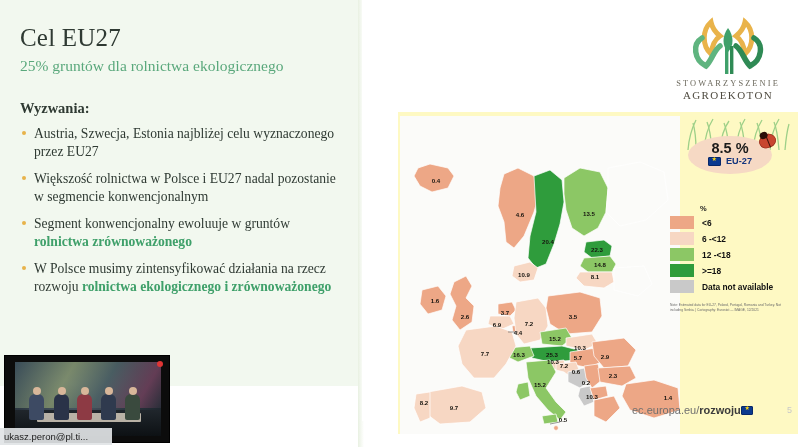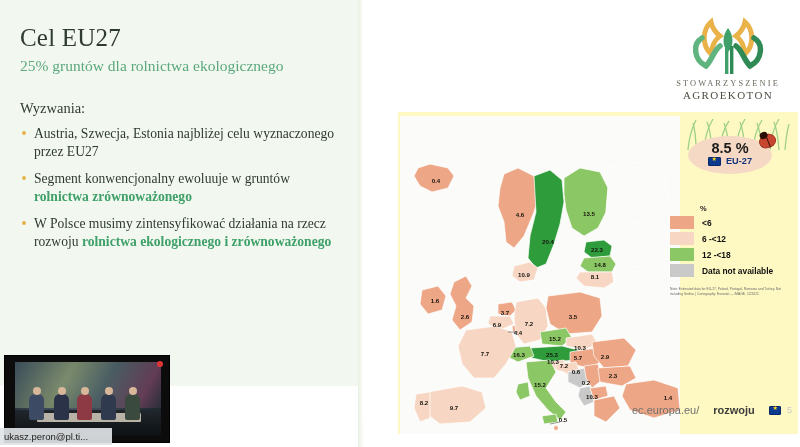--- a/index.html
+++ b/index.html
@@ -41,21 +41,21 @@
   .subtitle {
     position: absolute;
     left: 20px; top: 57px;
     font-size: 15.5px;
     color: #5aa87c;
   }
   .section-head {
     position: absolute;
     left: 20px; top: 100px;
     font-size: 14.5px;
-    font-weight: normal;
+    font-weight: bold;
     color: #2f3a33;
   }
 
   ul.bullets {
     position: absolute;
     left: 20px; top: 125px;
     width: 325px;
     list-style: none;
   }
   ul.bullets > li {
@@ -260,21 +260,21 @@
   }
   .legend-note {
     margin-top: 10px;
     font-family:"Liberation Sans", sans-serif;
     font-size: 3.3px; line-height: 1.5; color:#6a6a6a; width: 112px;
   }
 
   
   .eurostat {
     position: absolute; left: 234px; top: 292px;
-    display: flex; align-items: center; gap: 14px;
+    display: flex; align-items: center; gap: 0;
     font-family:"Liberation Sans", sans-serif;
     font-size: 11px; color: #6f6f6f;
   }
   .eurostat b { color:#3c3c3c; }
   .eurostat .eu-flag { width: 12px; height: 9px; }
 
   .page-no {
     position: absolute; right: 8px; bottom: 6px;
     font-family:"Liberation Sans", sans-serif;
     font-size: 9px; color: #c9c9c9;
@@ -294,20 +294,21 @@
 <body>
 
 <div id="slide">
 
   <div class="left-panel">
     <div class="title">Cel EU27</div>
     <div class="subtitle">25% gruntów dla rolnictwa ekologicznego</div>
     <div class="section-head">Wyzwania:</div>
     <ul class="bullets" id="bullet-list">
         <li><span>Austria, Szwecja, Estonia najbliżej celu wyznaczonego przez EU27</span></li>
+        <li><span>Większość rolnictwa w Polsce i EU27 nadal pozostanie w segmencie konwencjonalnym</span></li>
         <li><span>Segment konwencjonalny ewoluuje w gruntów </span><span class="hl">rolnictwa zrównoważonego</span></li>
         <li><span>W Polsce musimy zintensyfikować działania na rzecz rozwoju </span><span class="hl">rolnictwa ekologicznego i zrównoważonego</span></li>
       </ul>
 
     <div class="video-box">
       <div class="video-inner">
         <div class="vid-band"></div>
         <div class="vid-floor"></div>
         <div class="vid-table"></div>
         <div class="person p1"></div>
@@ -504,20 +505,24 @@
             </div>
             <div class="legend-row">
               <span class="legend-swatch" style="background: rgb(247, 215, 195);"></span>
               <span class="legend-label">6 -&lt;12</span>
             </div>
             <div class="legend-row">
               <span class="legend-swatch" style="background: rgb(140, 199, 101);"></span>
               <span class="legend-label">12 -&lt;18</span>
             </div>
             <div class="legend-row">
+              <span class="legend-swatch" style="background: rgb(47, 156, 60);"></span>
+              <span class="legend-label">&gt;=18</span>
+            </div>
+            <div class="legend-row">
               <span class="legend-swatch" style="background: rgb(201, 201, 201);"></span>
               <span class="legend-label">Data not available</span>
             </div>
           </div>
         <div class="legend-note">Note: Estimated data for EU-27, Poland, Portugal, Romania and Turkey. Not including Serbia. | Cartography: Eurostat — IMAGE, 12/2021</div>
       </div>
 
       <div class="eurostat">
         <span>ec.europa.eu/</span>
           <b>rozwoju</b>

